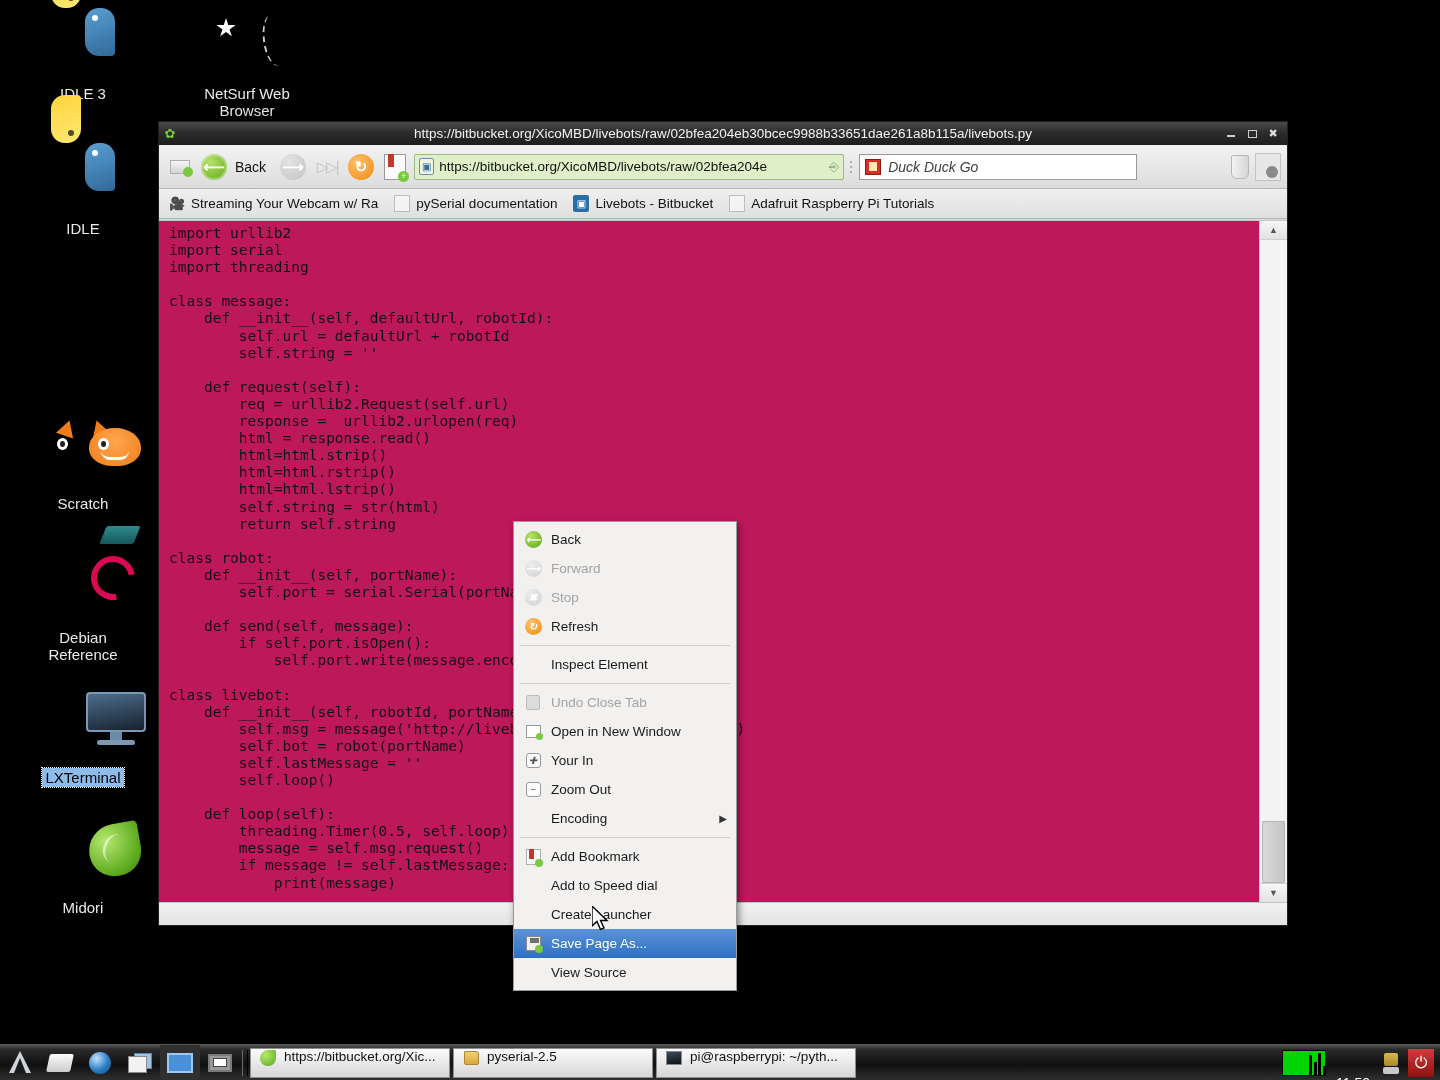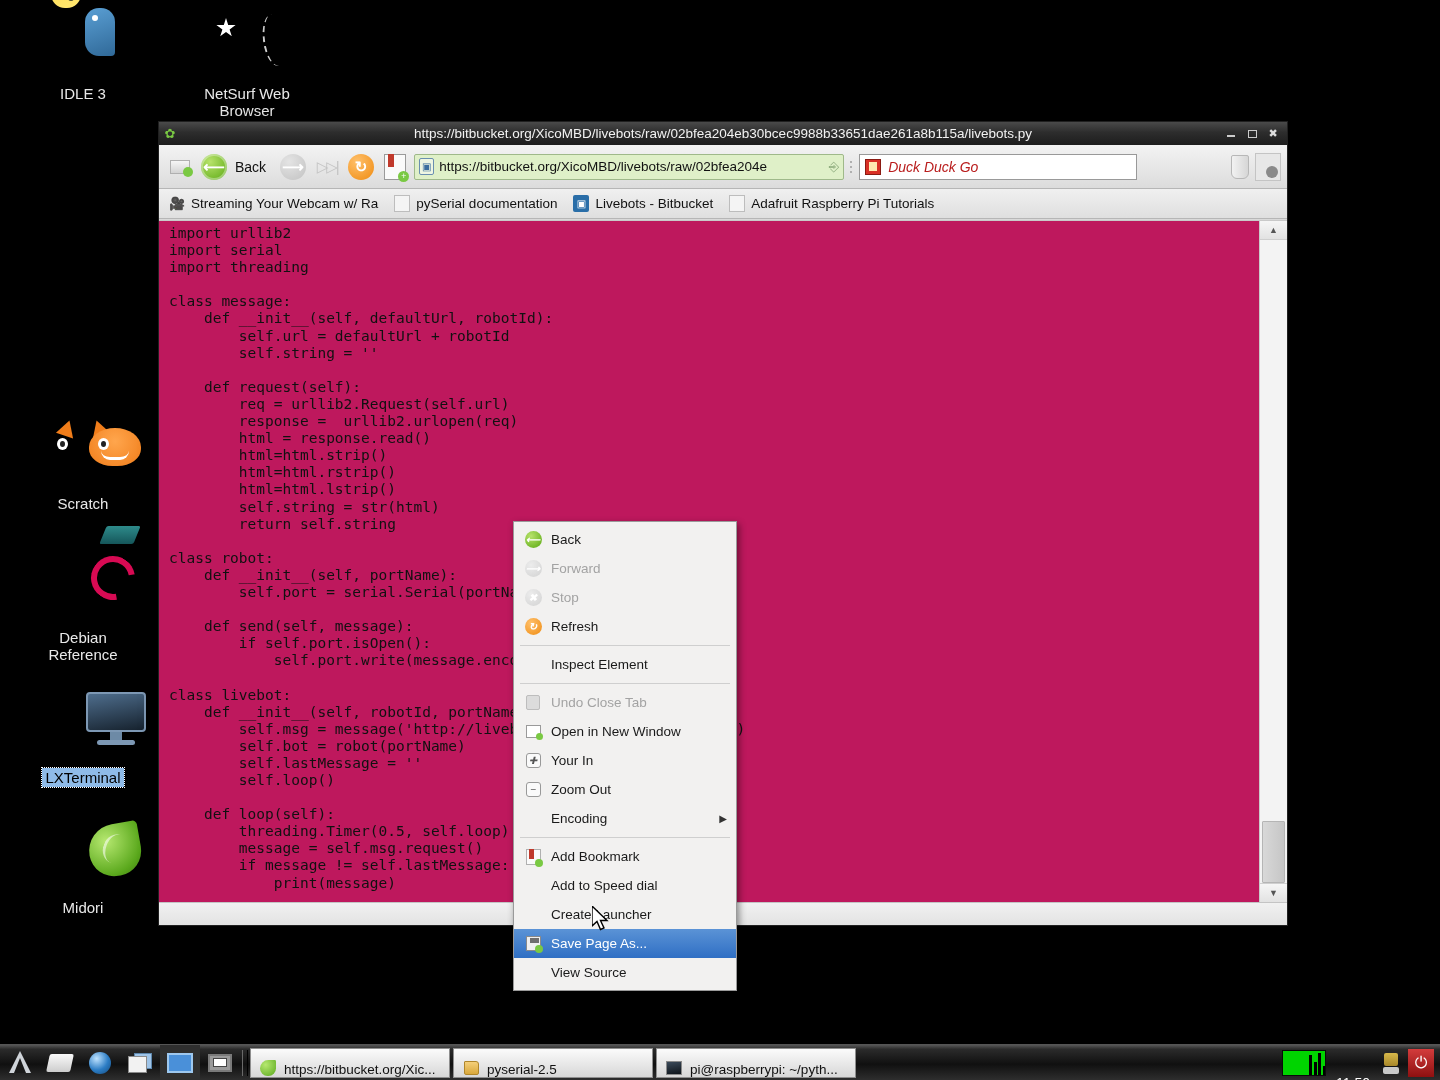--- a/index.html
+++ b/index.html
@@ -158,21 +158,21 @@
   .grip{width:7px;height:22px;display:flex;flex-direction:column;justify-content:center;gap:3px;}
   .grip i{display:block;width:2px;height:2px;background:#b0b0b0;margin-left:2px;}
 
   #searchbar {
     flex:0 0 278px; height:26px; background:#fff; border:1px solid #999;
     display:flex;align-items:center;padding:0 5px;gap:7px;
   }
   #searchbar .sfav{width:16px;height:16px;background:#d93025;border:1px solid #8a1a12;
     display:flex;align-items:center;justify-content:center;}
   #searchbar .sfav em{display:block;width:8px;height:9px;background:#ffe9b0;font-style:normal;}
-  #searchbar .stext{font-size:14px;font-style:italic;color:#b91c1c;}
+  #searchbar .stext{font-size:14px;font-style:italic;color:#404040;}
 
   .tb-right{margin-left:auto;display:flex;align-items:center;gap:6px;}
   .cup{width:18px;height:24px;background:linear-gradient(90deg,#f2f2f2,#d6d6d6);
     border:1px solid #b7b7b7;border-radius:2px 2px 6px 6px;}
   .tools{width:26px;height:28px;background:#e7e7e7;border:1px solid #c4c4c4;position:relative;}
   .tools:after{content:"";position:absolute;right:2px;bottom:2px;width:12px;height:12px;
     border-radius:50%;background:#8a8a8a;box-shadow:0 0 0 2px #e7e7e7;}
 
   #bookmarkbar {
     height:30px; background:linear-gradient(180deg,#f0f0f0,#dfdfdf);
@@ -268,21 +268,21 @@
     background:#9fc4e8;border:1px solid #5d87ad;}
   .lg-windows:after{content:"";position:absolute;left:0;bottom:0;width:17px;height:15px;
     background:#f2f2f2;border:1px solid #8a8a8a;}
   .lg-blue{width:26px;height:20px;background:#4a90d9;border:2px solid #9ec8ef;}
   .lg-frame{width:24px;height:18px;background:#9a9a9a;border:2px solid #7a7a7a;
     display:flex;align-items:center;justify-content:center;}
   .lg-frame i{display:block;width:14px;height:9px;background:#fff;border:1px solid #444;}
 
   .tsep{width:6px;height:26px;border-left:1px solid #6a6a6a;border-right:1px solid #000;margin:0 2px;}
   .taskbtn{
-    height:30px; display:flex;align-items:flex-end;gap:7px;padding:0 8px;
+    height:30px; display:flex;align-items:flex-start;gap:7px;padding:0 8px;
     background:linear-gradient(180deg,#fbfbfb,#d7d7d7); border:1px solid #8e8e8e;
     color:#111;font-size:13.5px; white-space:nowrap; margin-right:3px; min-width:200px;
     max-width:210px; overflow:hidden;
   }
   .taskbtn .tic{width:18px;height:18px;flex:0 0 18px;display:flex;align-items:center;justify-content:center;}
   .tic .midorismall{width:16px;height:16px;border-radius:60% 10% 55% 55%;
     background:radial-gradient(circle at 35% 30%,#b6e870,#5aa81c);}
   .tic .folder{width:15px;height:14px;background:linear-gradient(180deg,#f4cf7a,#d9a83c);
     border:1px solid #b0862a;border-radius:1px 3px 2px 2px;}
   .tic .termsmall{width:16px;height:14px;background:linear-gradient(170deg,#3b4a5a,#0d1319);
@@ -312,20 +312,26 @@
   </div>
 
   <div class="desk-icon" style="left:172px;top:8px;">
     <span class="glyph">
       <span class="netsurf"><span class="seam"></span><span class="star"></span></span>
     </span>
     <span class="label" style="white-space:pre-line;">NetSurf Web
 Browser</span>
   </div>
 
+  <div class="desk-icon" style="left:8px;top:143px;">
+    <span class="glyph">
+      <span class="py"><span class="dot1"></span><span class="dot2"></span></span>
+    </span>
+    <span class="label">IDLE</span>
+  </div>
 
 
   <div class="desk-icon" style="left:8px;top:418px;">
     <span class="glyph">
       <span class="scratch">
         <span class="ear l"></span><span class="ear r"></span>
         <span class="head"></span>
         <span class="eye l"></span><span class="eye r"></span>
         <span class="mouth"></span>
       </span>

